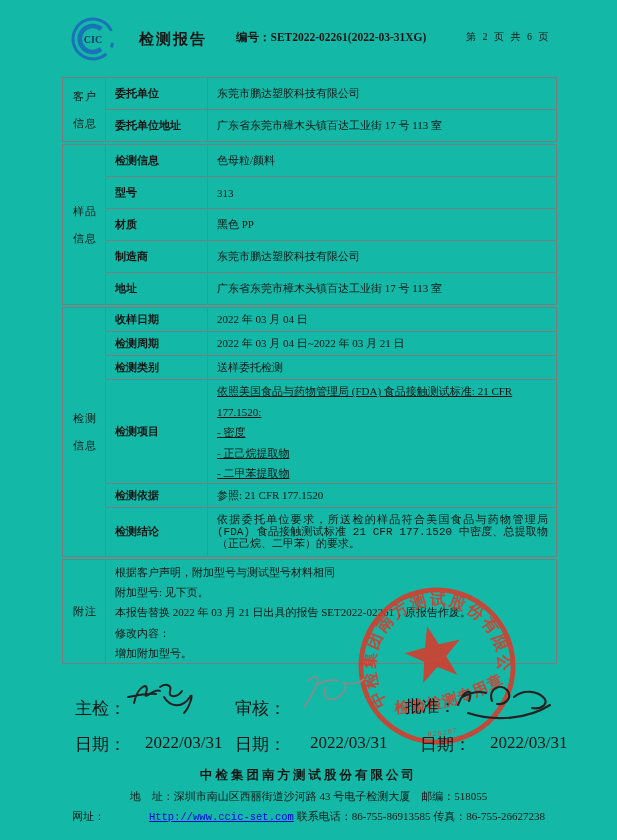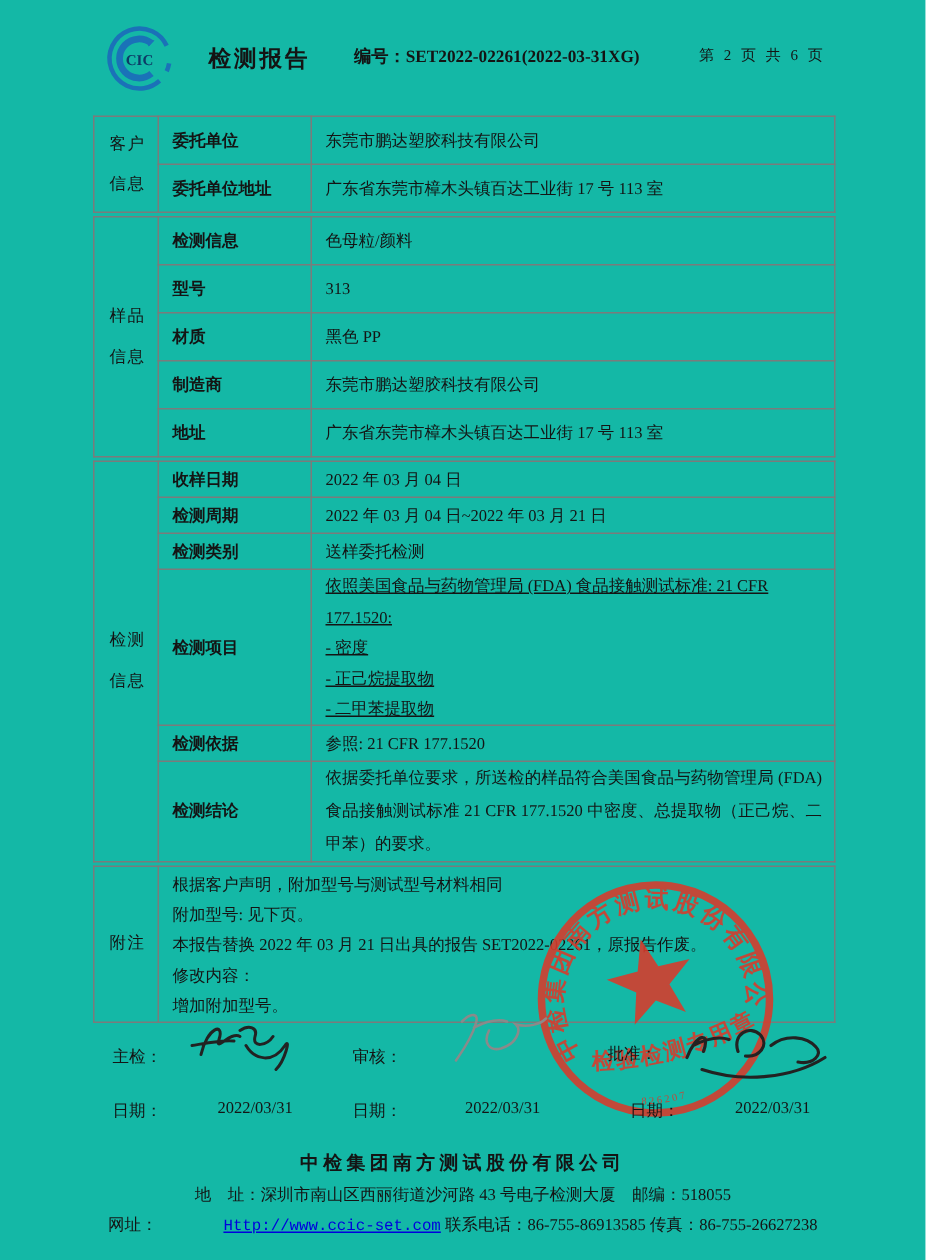--- a/index.html
+++ b/index.html
@@ -16,23 +16,23 @@
   .tables{position:absolute;left:62px;top:77px;width:494px;z-index:1;}
   table.doc{border-collapse:collapse;table-layout:fixed;width:494px;margin:0 0 2px 0;font-size:11px;}
   table.doc td{border:1px solid #7b7b7b;vertical-align:middle;}
   col.c1{width:43px;} col.c2{width:102px;} col.c3{width:349px;}
   td.sec{text-align:right;padding:0 8px;word-break:break-all;line-height:27px;letter-spacing:1px;}
   td.lbl{padding:0 4px 0 9px;font-weight:bold;}
   td.val{padding:0 8px 0 9px;}
   td.top{vertical-align:top;}
   .mline{line-height:18.6px;padding-top:2px;text-decoration:underline;}
   .mline2{line-height:19.2px;padding-top:1px;}
-  .just{text-align:justify;line-height:22px;padding-top:2px;padding-bottom:2px;}
-  
-  .signs{position:absolute;left:62px;top:655px;width:500px;height:105px;font-size:11px;z-index:3;}
+  .just{text-align:justify;line-height:12px;padding-top:2px;padding-bottom:2px;font-family:Liberation Mono, monospace;}
+  
+  .signs{position:absolute;left:62px;top:655px;width:500px;height:105px;font-size:17px;z-index:3;}
   .signs .lab{position:absolute;white-space:nowrap;}
   .sig-svg{position:absolute;}
   
   .stamp{position:absolute;left:350px;top:581px;width:174px;height:174px;z-index:2;opacity:.88;}
   
   .footer{position:absolute;left:0;top:767px;width:617px;text-align:center;z-index:1;}
   .f-company{font-size:12.5px;font-weight:bold;letter-spacing:3px;}
   .f-line{font-size:11px;margin-top:5px;}
   .f-url{font-family:"Liberation Mono","DejaVu Sans Mono",monospace;color:#0000dd;font-size:10.5px;margin-left:44px;}
 </style>

